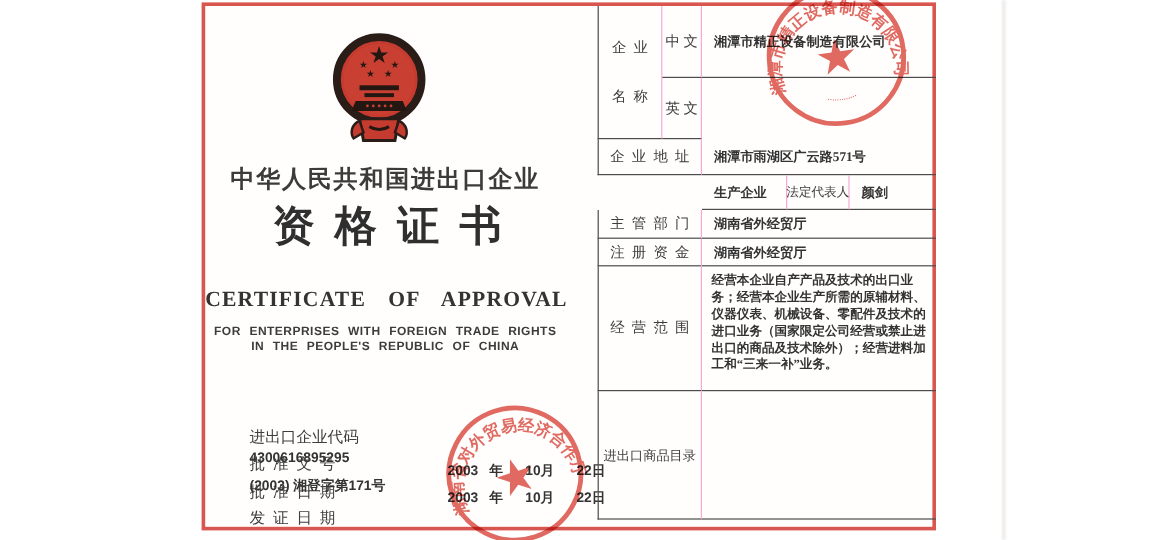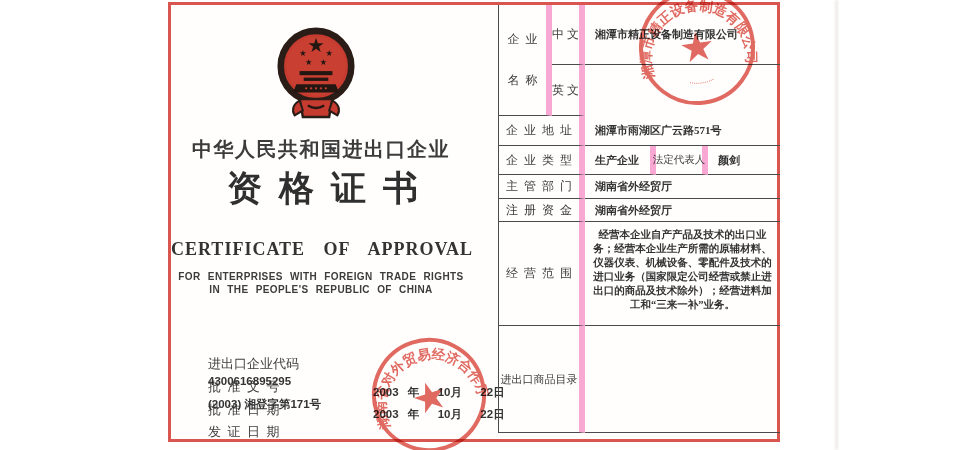--- a/index.html
+++ b/index.html
@@ -29,28 +29,28 @@
   .info-label{display:inline-block;width:92px;color:#3e3e3e;white-space:pre;}
   .info-value{font-family:"Liberation Sans","DejaVu Sans",sans-serif;
     font-weight:bold;font-size:11.5px;color:#333;white-space:pre;}
   .iv-right{position:absolute;left:178px;top:0;width:110px;word-spacing:6px;}
   
   .cell{position:absolute;box-sizing:border-box;display:flex;align-items:center;
     font-size:12px;color:#3d3d3d;}
   .cell.center{justify-content:center;text-align:center;}
   .cell .lbl{white-space:pre;}
   .bL{border-left:1px solid #4b4b4b;}
-  .bR{border-right:6px solid #f9a8d4;}
+  .bR{border-right:1px solid #f9a8d4;}
   .bB{border-bottom:1px solid #4b4b4b;}
   .val{font-size:11px;font-weight:600;color:#333;padding-left:10px;
     font-family:"Liberation Serif","DejaVu Serif",serif;}
   .val-en{font-family:"Liberation Sans","DejaVu Sans",sans-serif;font-weight:bold;
     font-size:11px;color:#3a3a3a;line-height:13px;}
   .scope-text{font-size:10.5px;line-height:14px;font-weight:600;color:#333;
-    padding:6px 8px 0 8px;align-self:flex-start;text-align:center;}
+    padding:6px 8px 0 8px;align-self:flex-start;}
   .two-line{display:flex;flex-direction:column;justify-content:space-around;height:100%;padding:14px 0;box-sizing:border-box;}
   
   .stamp{position:absolute;opacity:.8;mix-blend-mode:multiply;}
 </style>
 </head>
 <body>
 
 <div class="scan-shadow"></div>
 
 <div class="cert">
@@ -120,23 +120,20 @@
     <span class="lbl">英 文</span>
   </div>
 
   <div class="cell center bL bR bB" style="left:327px;top:111px;width:87px;height:30px;">
     <span class="lbl">企  业  地  址</span>
   </div>
   <div class="cell bB" style="left:414px;top:111px;width:195px;height:30px;">
     <span class="val">湘潭市雨湖区广云路571号</span>
   </div>
 
-  <div class="cell center bL bR bB" style="left:327px;top:141px;width:87px;height:29px;">
-    <span class="lbl">企  业  类  型</span>
-  </div>
   <div class="cell bR bB" style="left:414px;top:141px;width:71px;height:29px;">
     <span class="val">生产企业</span>
   </div>
   <div class="cell center bR bB" style="left:485px;top:141px;width:52px;height:29px;font-size:10.5px;">
     <span class="lbl">法定代表人</span>
   </div>
   <div class="cell bB" style="left:537px;top:141px;width:72px;height:29px;">
     <span class="val">颜剑</span>
   </div>
 

